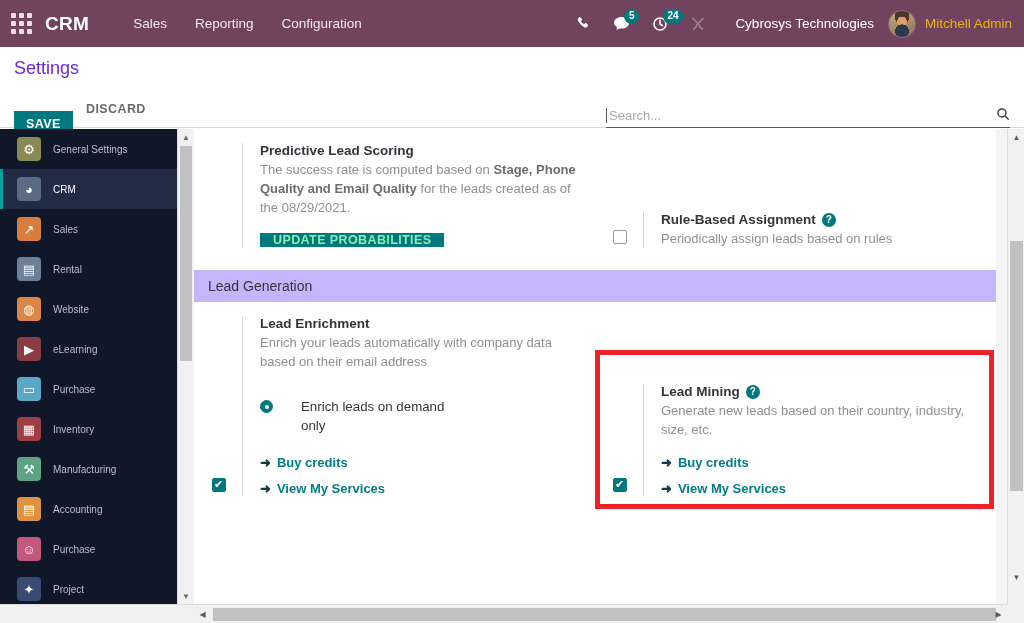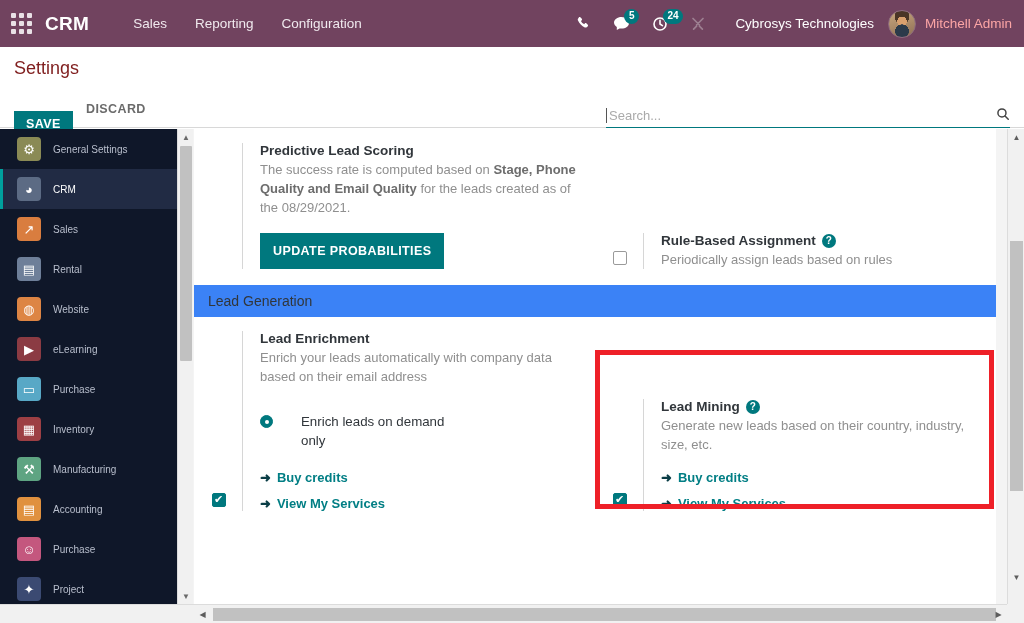--- a/index.html
+++ b/index.html
@@ -44,30 +44,30 @@
   .company-name { font-size: 13.5px; color: #fff; margin: 0 14px 0 18px; cursor: pointer; white-space: nowrap; }
   .avatar {
     width: 28px; height: 28px; border-radius: 50%;
     background:
       radial-gradient(circle at 50% 78%, #2b3a4a 0 28%, transparent 29%),
       radial-gradient(circle at 50% 40%, #d9a06e 0 23%, transparent 24%),
       radial-gradient(circle at 50% 22%, #4a3526 0 30%, transparent 31%),
       linear-gradient(160deg, #c9a87e, #8e6f55);
     border: 1px solid #8d6b7e; cursor: pointer; overflow:hidden;
   }
-  .username { font-size: 13.5px; color: #fca5a5; margin-left: 9px; cursor: pointer; white-space: nowrap; text-align: center; }
+  .username { font-size: 13.5px; color: #eab308; margin-left: 9px; cursor: pointer; white-space: nowrap; text-align: center; }
 
   
   .control-panel {
     position: absolute; top: 47px; left: 0; width: 1024px; height: 81px;
     background: #ffffff; border-bottom: 1px solid #d8d8d8;
   }
   .page-title {
     position: absolute; left: 14px; top: 11px;
-    font-size: 18px; color: #7f1d1d;
+    font-size: 18px; color: #6d28d9;
   }
   .btn-save {
     position: absolute; left: 14px; top: 64px;
     background: #00787e; color: #fff; border: none;
     font-size: 12.5px; font-weight: bold; letter-spacing: .4px;
     padding: 6px 12px; cursor: pointer; font-family: inherit;
   }
   .btn-discard {
     position: absolute; left: 78px; top: 49px;
     color: #6b6b6b; font-size: 12.5px; font-weight: bold; letter-spacing: .4px;
@@ -154,23 +154,23 @@
   }
   .help-dot {
     width: 14px; height: 14px; border-radius: 50%; background: #00787e;
     color: #fff; font-size: 10px; font-weight: bold;
     display: inline-flex; align-items: center; justify-content: center;
     cursor: pointer; flex: 0 0 auto;
   }
   .s-desc { font-size: 13px; color: #8f8f8f; line-height: 19px; }
   .s-desc b { color: #6d6d6d; font-weight: bold; }
   .btn-teal {
-    margin-top: 16px; background: #00787e; color: #ffffff; border: none;
+    margin-top: 16px; background: #00787e; color: #86efac; border: none;
     font-size: 12.5px; font-weight: bold; letter-spacing: .4px;
-    padding: 11px 13px; cursor: pointer; font-family: inherit;
+    padding: 0 13px; cursor: pointer; font-family: inherit;
   }
   .radio-row { display: flex; margin-top: 26px; gap: 20px; }
   .radio-mark {
     width: 13px; height: 13px; border-radius: 50%; border: 1px solid #8c8c8c;
     margin-right: 8px; margin-top: 3px; flex: 0 0 auto; background:#fff; cursor: pointer;
   }
   .radio-mark.on {
     border: 1px solid #00787e; background: #00787e; position: relative;
   }
   .radio-mark.on::after {
@@ -178,22 +178,22 @@
     width: 4px; height: 4px; border-radius: 50%; background: #fff;
   }
   .radio-label { font-size: 13.3px; color: #31363b; line-height: 19px; max-width: 150px; cursor: pointer; }
   .link-row {
     display: flex; align-items: center; margin-top: 11px;
     color: #017e84; font-size: 13px; font-weight: bold; cursor: pointer;
   }
   .link-row .arr { margin-right: 6px; color: #0a3d46; font-size: 13px; }
 
   .section-header {
-    background: #3b82f6; color: #31363b; font-size: 14px;
-    padding: 8px 14px; margin: 6px 0 0 0;
+    background: #c4b5fd; color: #31363b; font-size: 14px;
+    padding: 8px 14px; margin: 12px 0 0 0;
   }
 
   
   .annotation-box {
     position: absolute; left: 595px; top: 350px; width: 399px; height: 159px;
     border: 5px solid #ee2028; pointer-events: none; z-index: 30;
   }
 
   
   .outer-vscroll {

